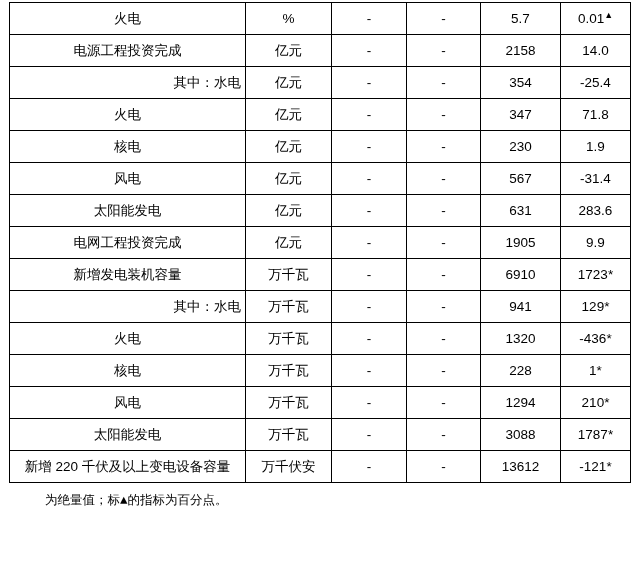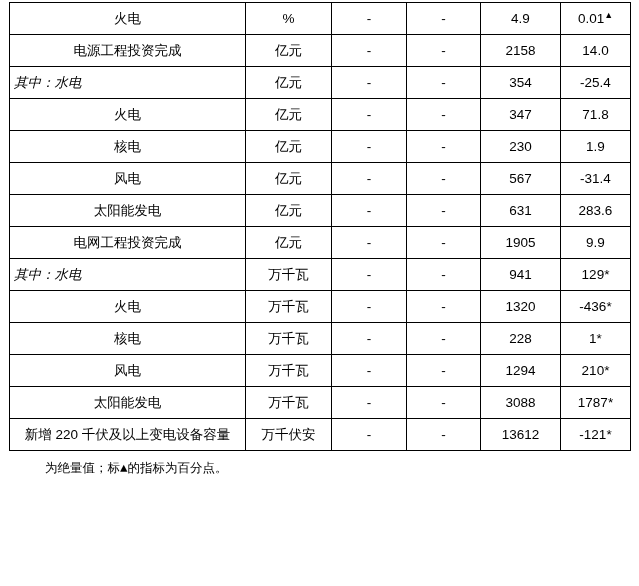--- a/index.html
+++ b/index.html
@@ -32,22 +32,21 @@
     font-size: 13.5px;
     padding: 0 4px;
     box-sizing: border-box;
     vertical-align: middle;
     line-height: 1.15;
   }
   td.label {
     text-align: center;
   }
   td.label.indent1 {
-    text-align: left;
-    font-style: italic;
+    text-align: right;
   }
   td.unit {
     text-align: center;
     font-size: 13px;
   }
   td.num {
     text-align: center;
     font-size: 13px;
   }
   .col-label { width: 236px; }
@@ -90,21 +89,21 @@
       <col class="col-b">
       <col class="col-c">
       <col class="col-d">
     </colgroup>
     <tbody>
         <tr>
           <td class="label indent2">火电</td>
           <td class="unit">%</td>
           <td class="num">-</td>
           <td class="num">-</td>
-          <td class="num">4.9</td>
+          <td class="num">5.7</td>
           <td class="num"><span>0.01</span><span class="tri">▲</span></td>
         </tr>
         <tr>
           <td class="label indent0">电源工程投资完成</td>
           <td class="unit">亿元</td>
           <td class="num">-</td>
           <td class="num">-</td>
           <td class="num">2158</td>
           <td class="num"><span>14.0</span></td>
         </tr>
@@ -148,20 +147,28 @@
           <td class="num">631</td>
           <td class="num"><span>283.6</span></td>
         </tr>
         <tr>
           <td class="label indent0">电网工程投资完成</td>
           <td class="unit">亿元</td>
           <td class="num">-</td>
           <td class="num">-</td>
           <td class="num">1905</td>
           <td class="num"><span>9.9</span></td>
+        </tr>
+        <tr>
+          <td class="label indent0">新增发电装机容量</td>
+          <td class="unit">万千瓦</td>
+          <td class="num">-</td>
+          <td class="num">-</td>
+          <td class="num">6910</td>
+          <td class="num"><span>1723*</span></td>
         </tr>
         <tr>
           <td class="label indent1">其中：水电</td>
           <td class="unit">万千瓦</td>
           <td class="num">-</td>
           <td class="num">-</td>
           <td class="num">941</td>
           <td class="num"><span>129*</span></td>
         </tr>
         <tr>

